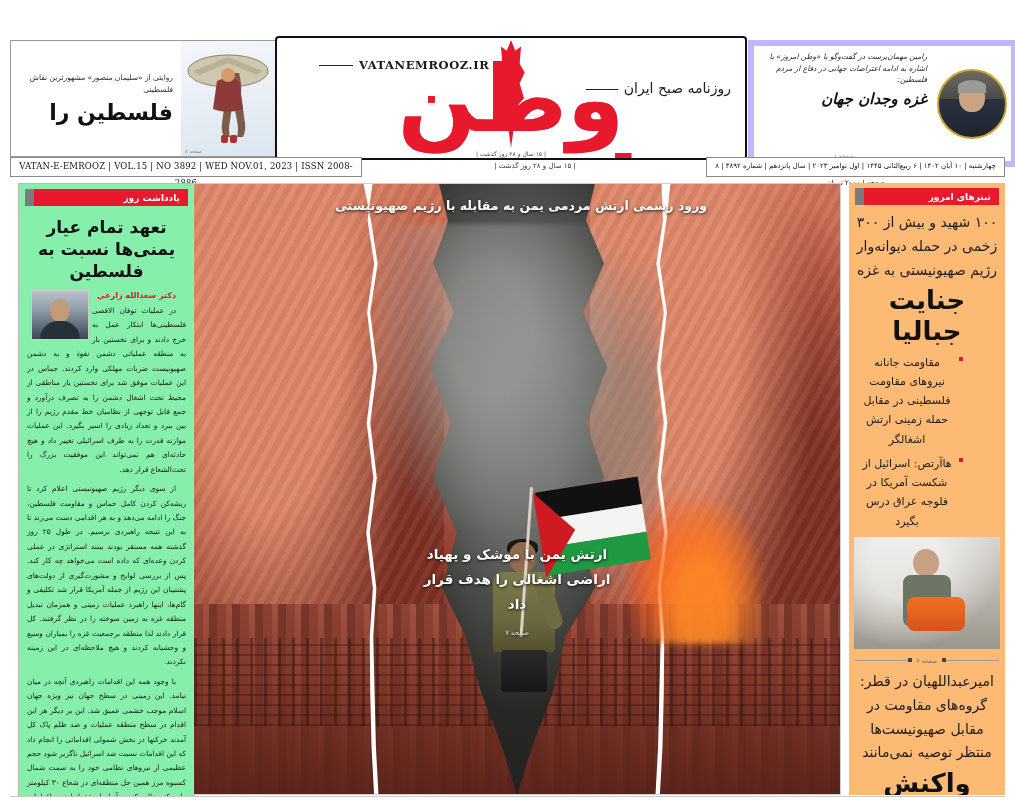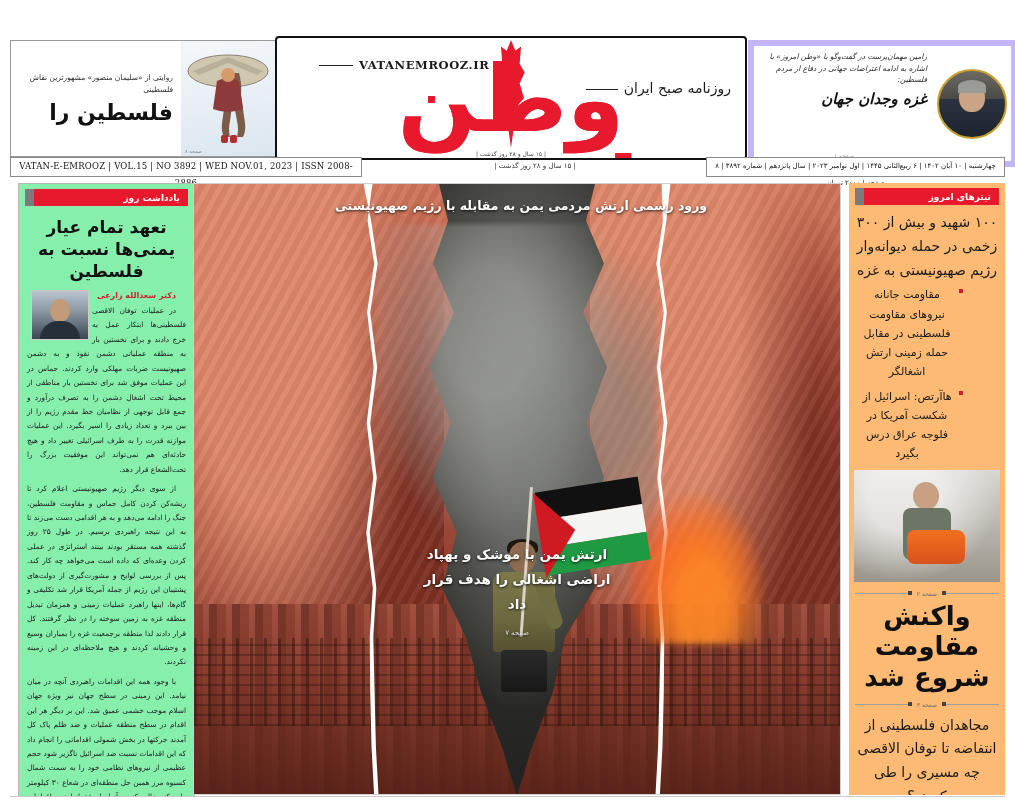--- a/index.html
+++ b/index.html
@@ -450,40 +450,42 @@
     </div>
   </div>
 
   <div class="colR">
     <div class="secbar">
       <span>تیترهای امروز</span>
     </div>
 
     <div>
       <div class="r-kicker">۱۰۰ شهید و بیش از ۳۰۰ زخمی در حمله دیوانه‌وار رژیم صهیونیستی به غزه</div>
+      <div class="r-head">جنایت جبالیا</div>
       <ul class="r-bullets">
         <li>مقاومت جانانه نیروهای مقاومت فلسطینی در مقابل حمله زمینی ارتش اشغالگر</li>
         <li>هاآرتص: اسرائیل از شکست آمریکا در فلوجه عراق درس بگیرد</li>
       </ul>
     </div>
 
     <div>
       <div class="r-photo">
         <div class="smoke"></div>
         <div class="man">
           <div class="h"></div>
           <div class="t"></div>
         </div>
         <div class="bundle"></div>
       </div>
       <div class="pgdiv">
         <span class="ln"></span>
         <span class="pg">صفحه ۲</span>
         <span class="ln r"></span>
       </div>
+      <div class="r-kicker">امیرعبداللهیان در قطر: گروه‌های مقاومت در مقابل صهیونیست‌ها منتظر توصیه نمی‌مانند</div>
       <div class="r-head">واکنش مقاومت شروع شد</div>
     </div>
 
     <div>
       <div class="pgdiv">
         <span class="ln"></span>
         <span class="pg">صفحه ۳</span>
         <span class="ln r"></span>
       </div>
       <div class="r-kicker">مجاهدان فلسطینی از انتفاضه تا توفان الاقصی چه مسیری را طی کردند؟</div>

